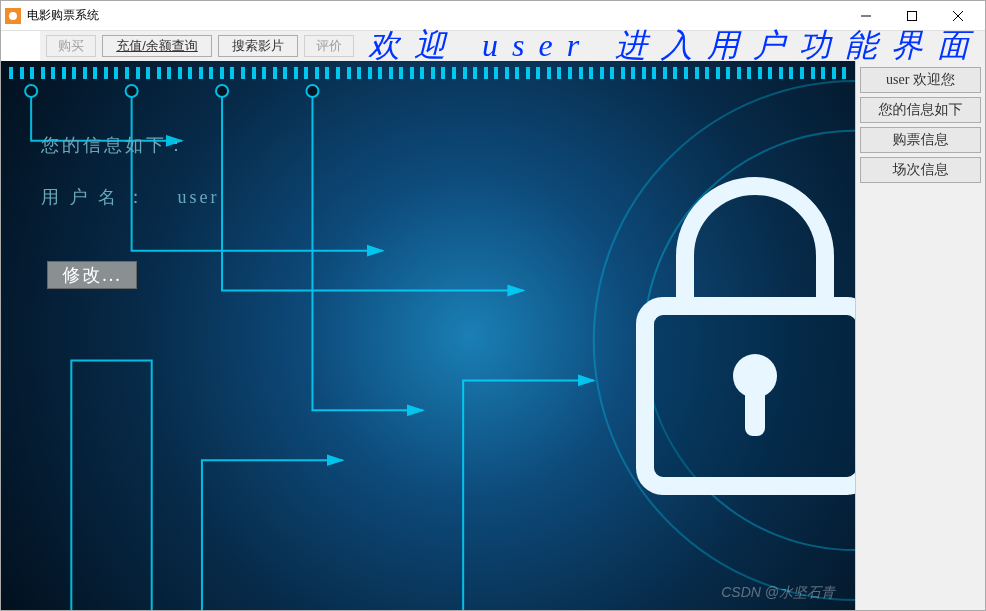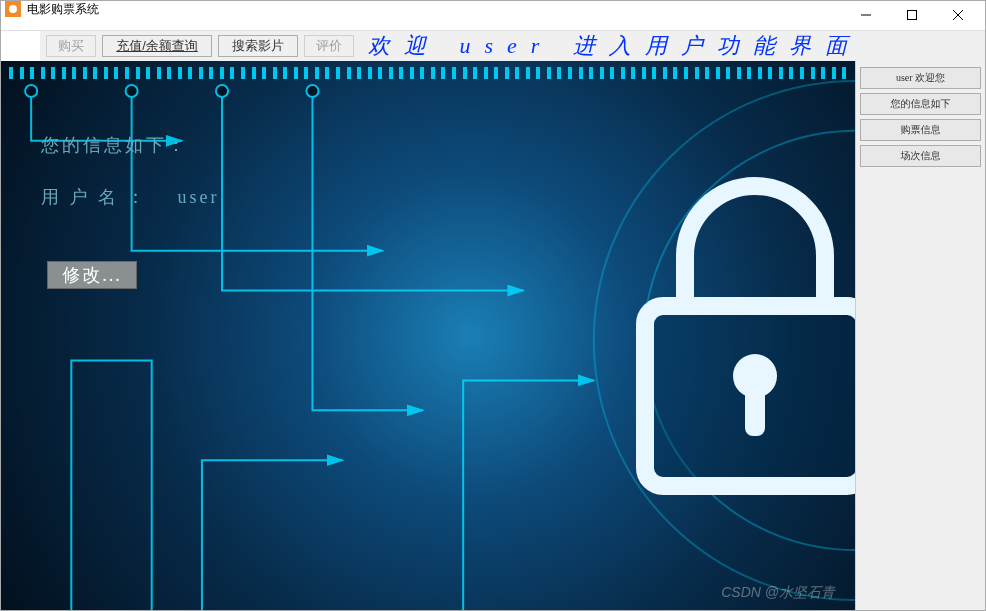--- a/index.html
+++ b/index.html
@@ -15,21 +15,21 @@
       height: 611px;
       background: #ffffff;
       border: 1px solid #aaa;
       display: flex;
       flex-direction: column;
     }
     .titlebar {
       height: 30px;
       background: #ffffff;
       display: flex;
-      align-items: flex-start;
+      align-items: center;
       padding: 0 4px;
       border-bottom: 1px solid #e0e0e0;
     }
     .titlebar-icon {
       width: 16px; height: 16px;
       margin-right: 6px;
       display: inline-flex;
     }
     .title-text { font-size: 12px; color: #000; flex: 1; }
     .win-controls { display: flex; gap: 0; }
@@ -63,21 +63,21 @@
     .toolbar-btn.mid { min-width: 80px; }
     .toolbar-btn.disabled {
       color: #a0a0a0;
       border-color: #d0d0d0;
       cursor: default;
     }
     .welcome-banner {
       flex: 1;
       margin-left: 8px;
       font-family: "KaiTi", "STKaiti", serif;
-      font-size: 22px;
+      font-size: 32px;
       color: #0033ff;
       font-style: italic;
       letter-spacing: 14px;
       white-space: nowrap;
       overflow: hidden;
     }
     .content-row {
       flex: 1;
       display: flex;
       overflow: hidden;
@@ -141,21 +141,21 @@
     .side-panel {
       width: 130px;
       background: #f0f0f0;
       border-left: 1px solid #ccc;
       display: flex;
       flex-direction: column;
     }
     .side-btn {
       margin: 2px 4px;
       padding: 3px 4px;
-      font-size: 10px;
+      font-size: 14px;
       background: #e8e8e8;
       border: 1px solid #adadad;
       color: #333;
       cursor: pointer;
       text-align: center;
       font-family: "SimSun", serif;
     }
     .side-btn:first-child { margin-top: 6px; }
     .watermark {
       position: absolute;

